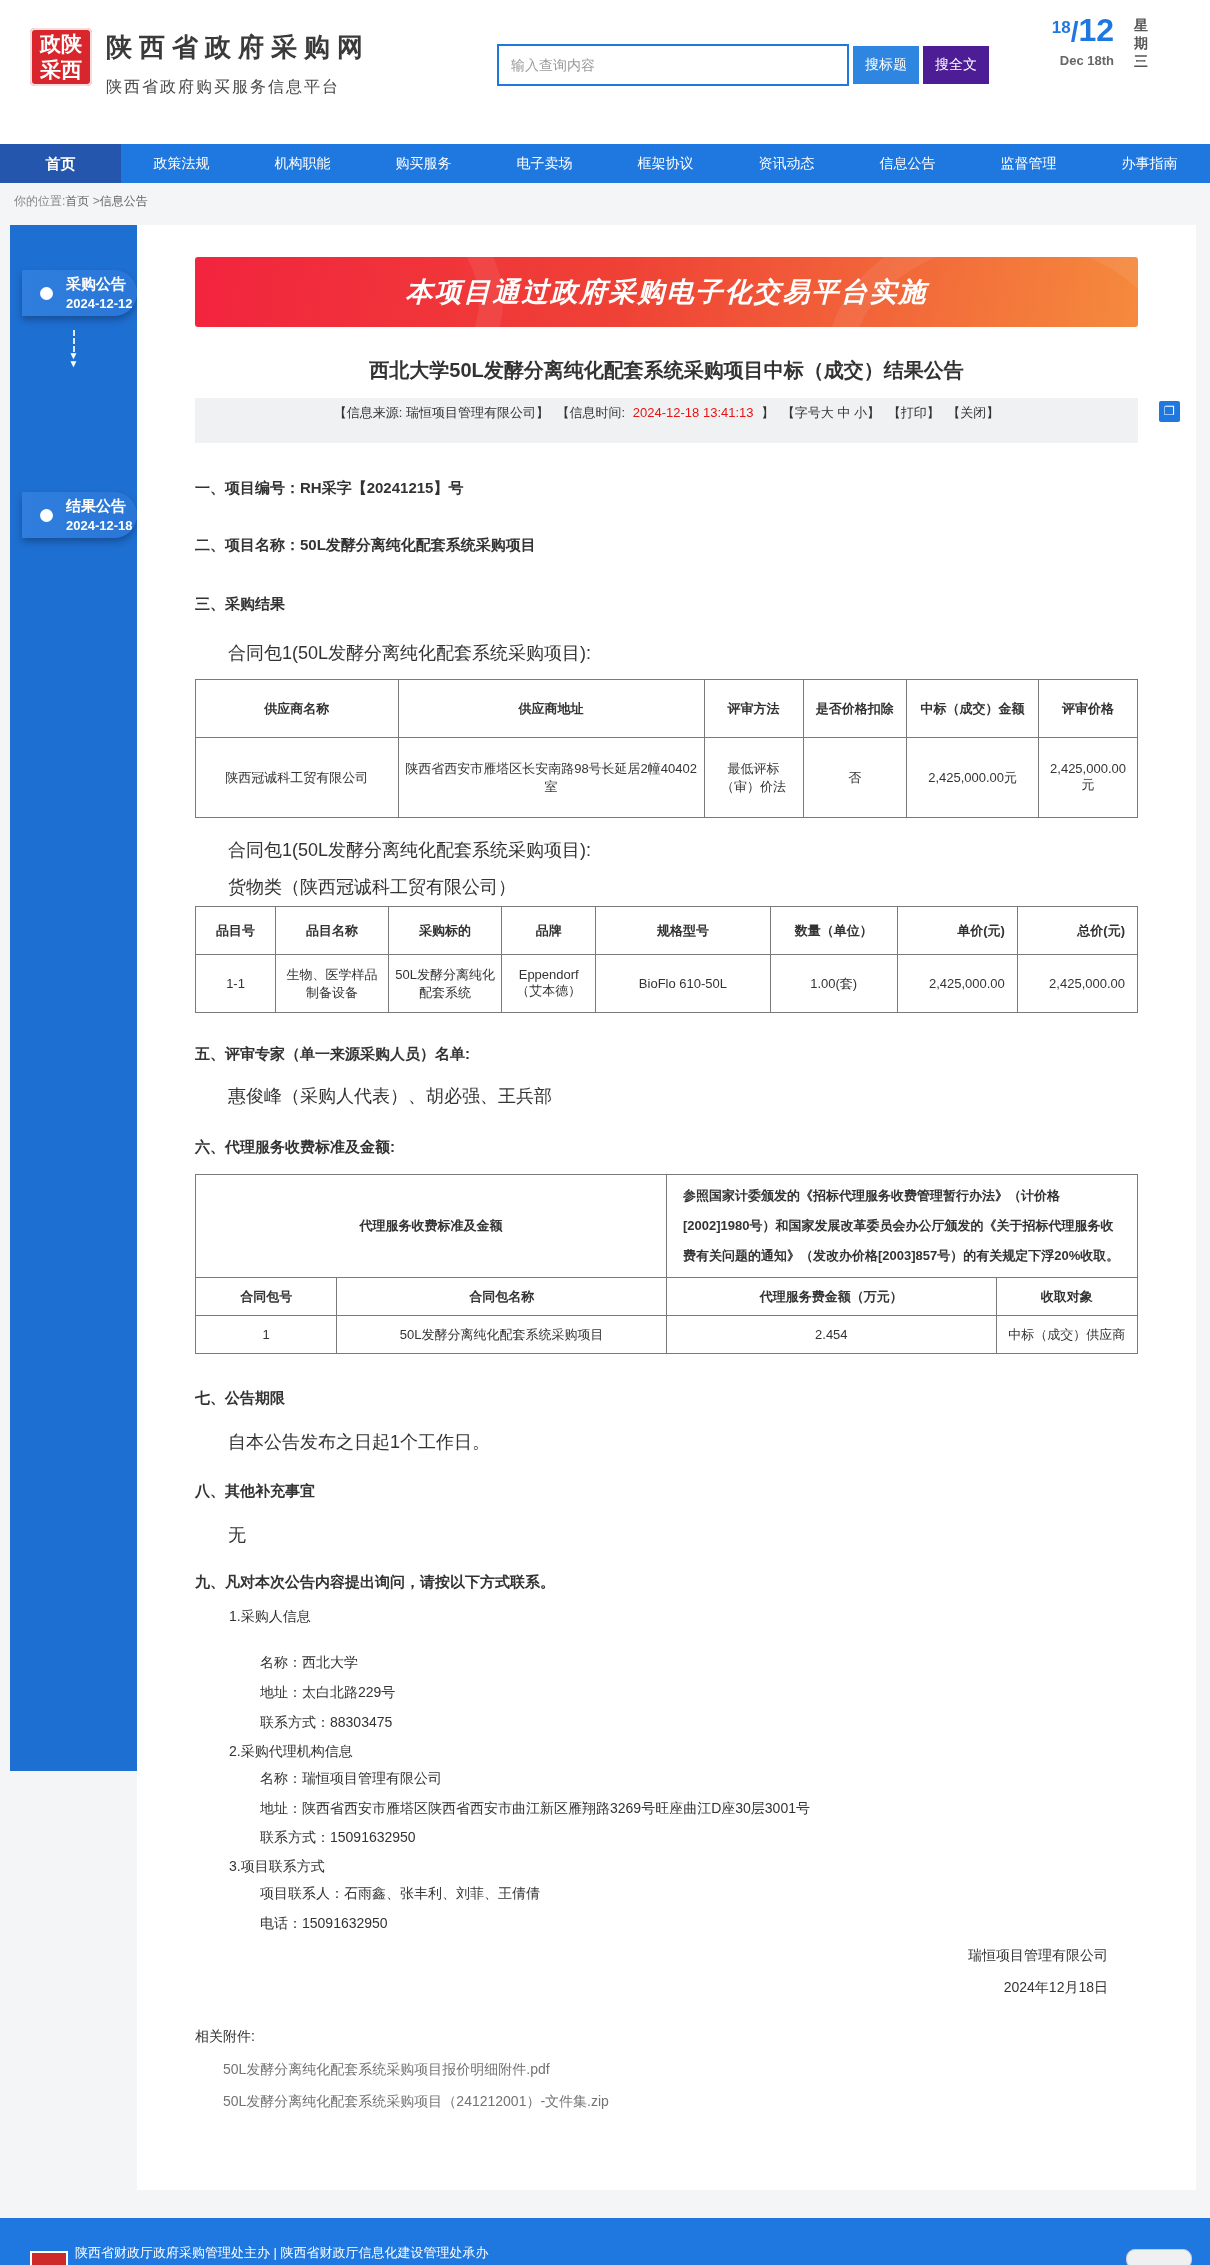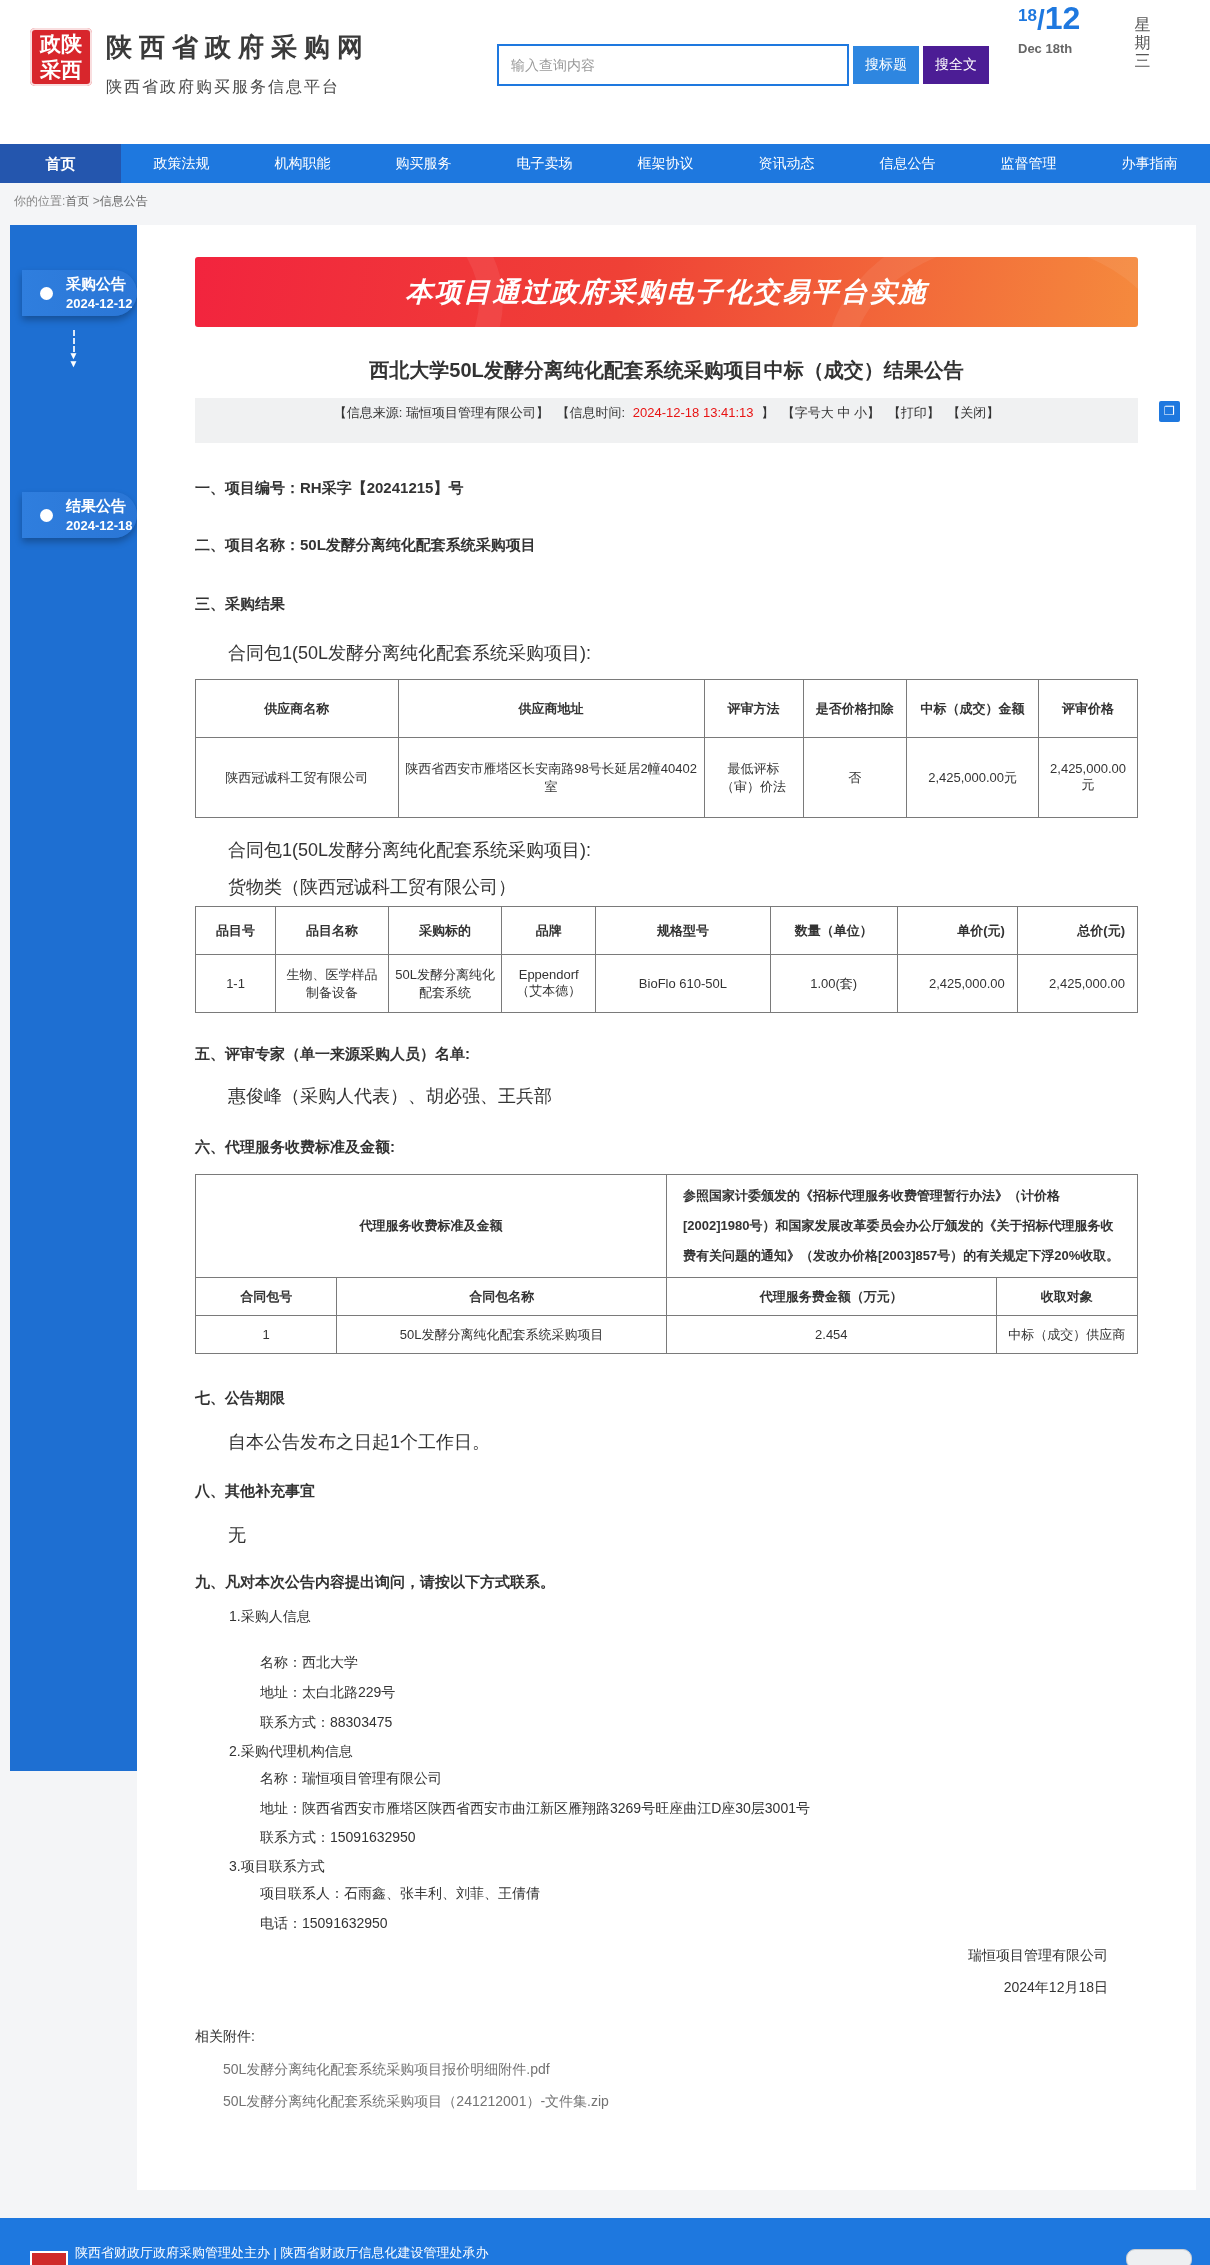--- a/index.html
+++ b/index.html
@@ -16,28 +16,28 @@
   .site-title { font-size:26px; font-weight:bold; color:#3a3a3a; letter-spacing:7px; }
   .site-subtitle { margin-top:12px; font-size:16px; color:#474747; letter-spacing:2px; }
   .search-wrap { position:absolute; left:497px; top:44px; display:flex; align-items:center; }
   .search-input { width:352px; height:42px; border:2px solid #1e78df; padding:0 12px;
     font-size:14px; color:#333; outline:none; }
   .search-input::placeholder { color:#9a9a9a; }
   .search-btn { height:38px; margin-left:4px; padding:0 12px; border:none; color:#fff;
     font-size:14px; cursor:pointer; }
   .btn-title { background:#2e86e0; }
   .btn-full { background:#4c1d95; }
-  .date-block { position:absolute; left:1018px; top:0; width:96px; text-align:left; }
+  .date-block { position:absolute; left:1018px; top:12px; width:96px; text-align:right; }
   .date-nums { color:#1e78df; font-weight:bold; }
   .d-day { font-size:17px; vertical-align:8px; }
   .d-slash { font-size:28px; }
   .d-month { font-size:32px; }
   .date-en { margin-top:4px; font-size:13px; font-weight:bold; color:#666; }
-  .weekday { position:absolute; left:1134px; top:16px; width:17px; font-size:16px; font-weight:normal;
-    color:#555; line-height:18px; word-break:break-all;text-align:center; }
+  .weekday { position:absolute; left:1134px; top:16px; width:17px; font-size:14px; font-weight:bold;
+    color:#555; line-height:18px; word-break:break-all; }
 
   
   .nav { position:relative; height:39px; background:#1e78df; display:flex; }
   .nav-item { width:121px; height:39px; line-height:39px; text-align:center; color:#fff;
     font-size:14px; cursor:pointer; }
   .nav-item.active { background:#2456ae; font-weight:bold; font-size:15px; }
 
   
   .main { position:relative; height:2035px; background:#f4f5f7; }
   .breadcrumb { padding:10px 0 0 14px; font-size:12px; color:#888; }

